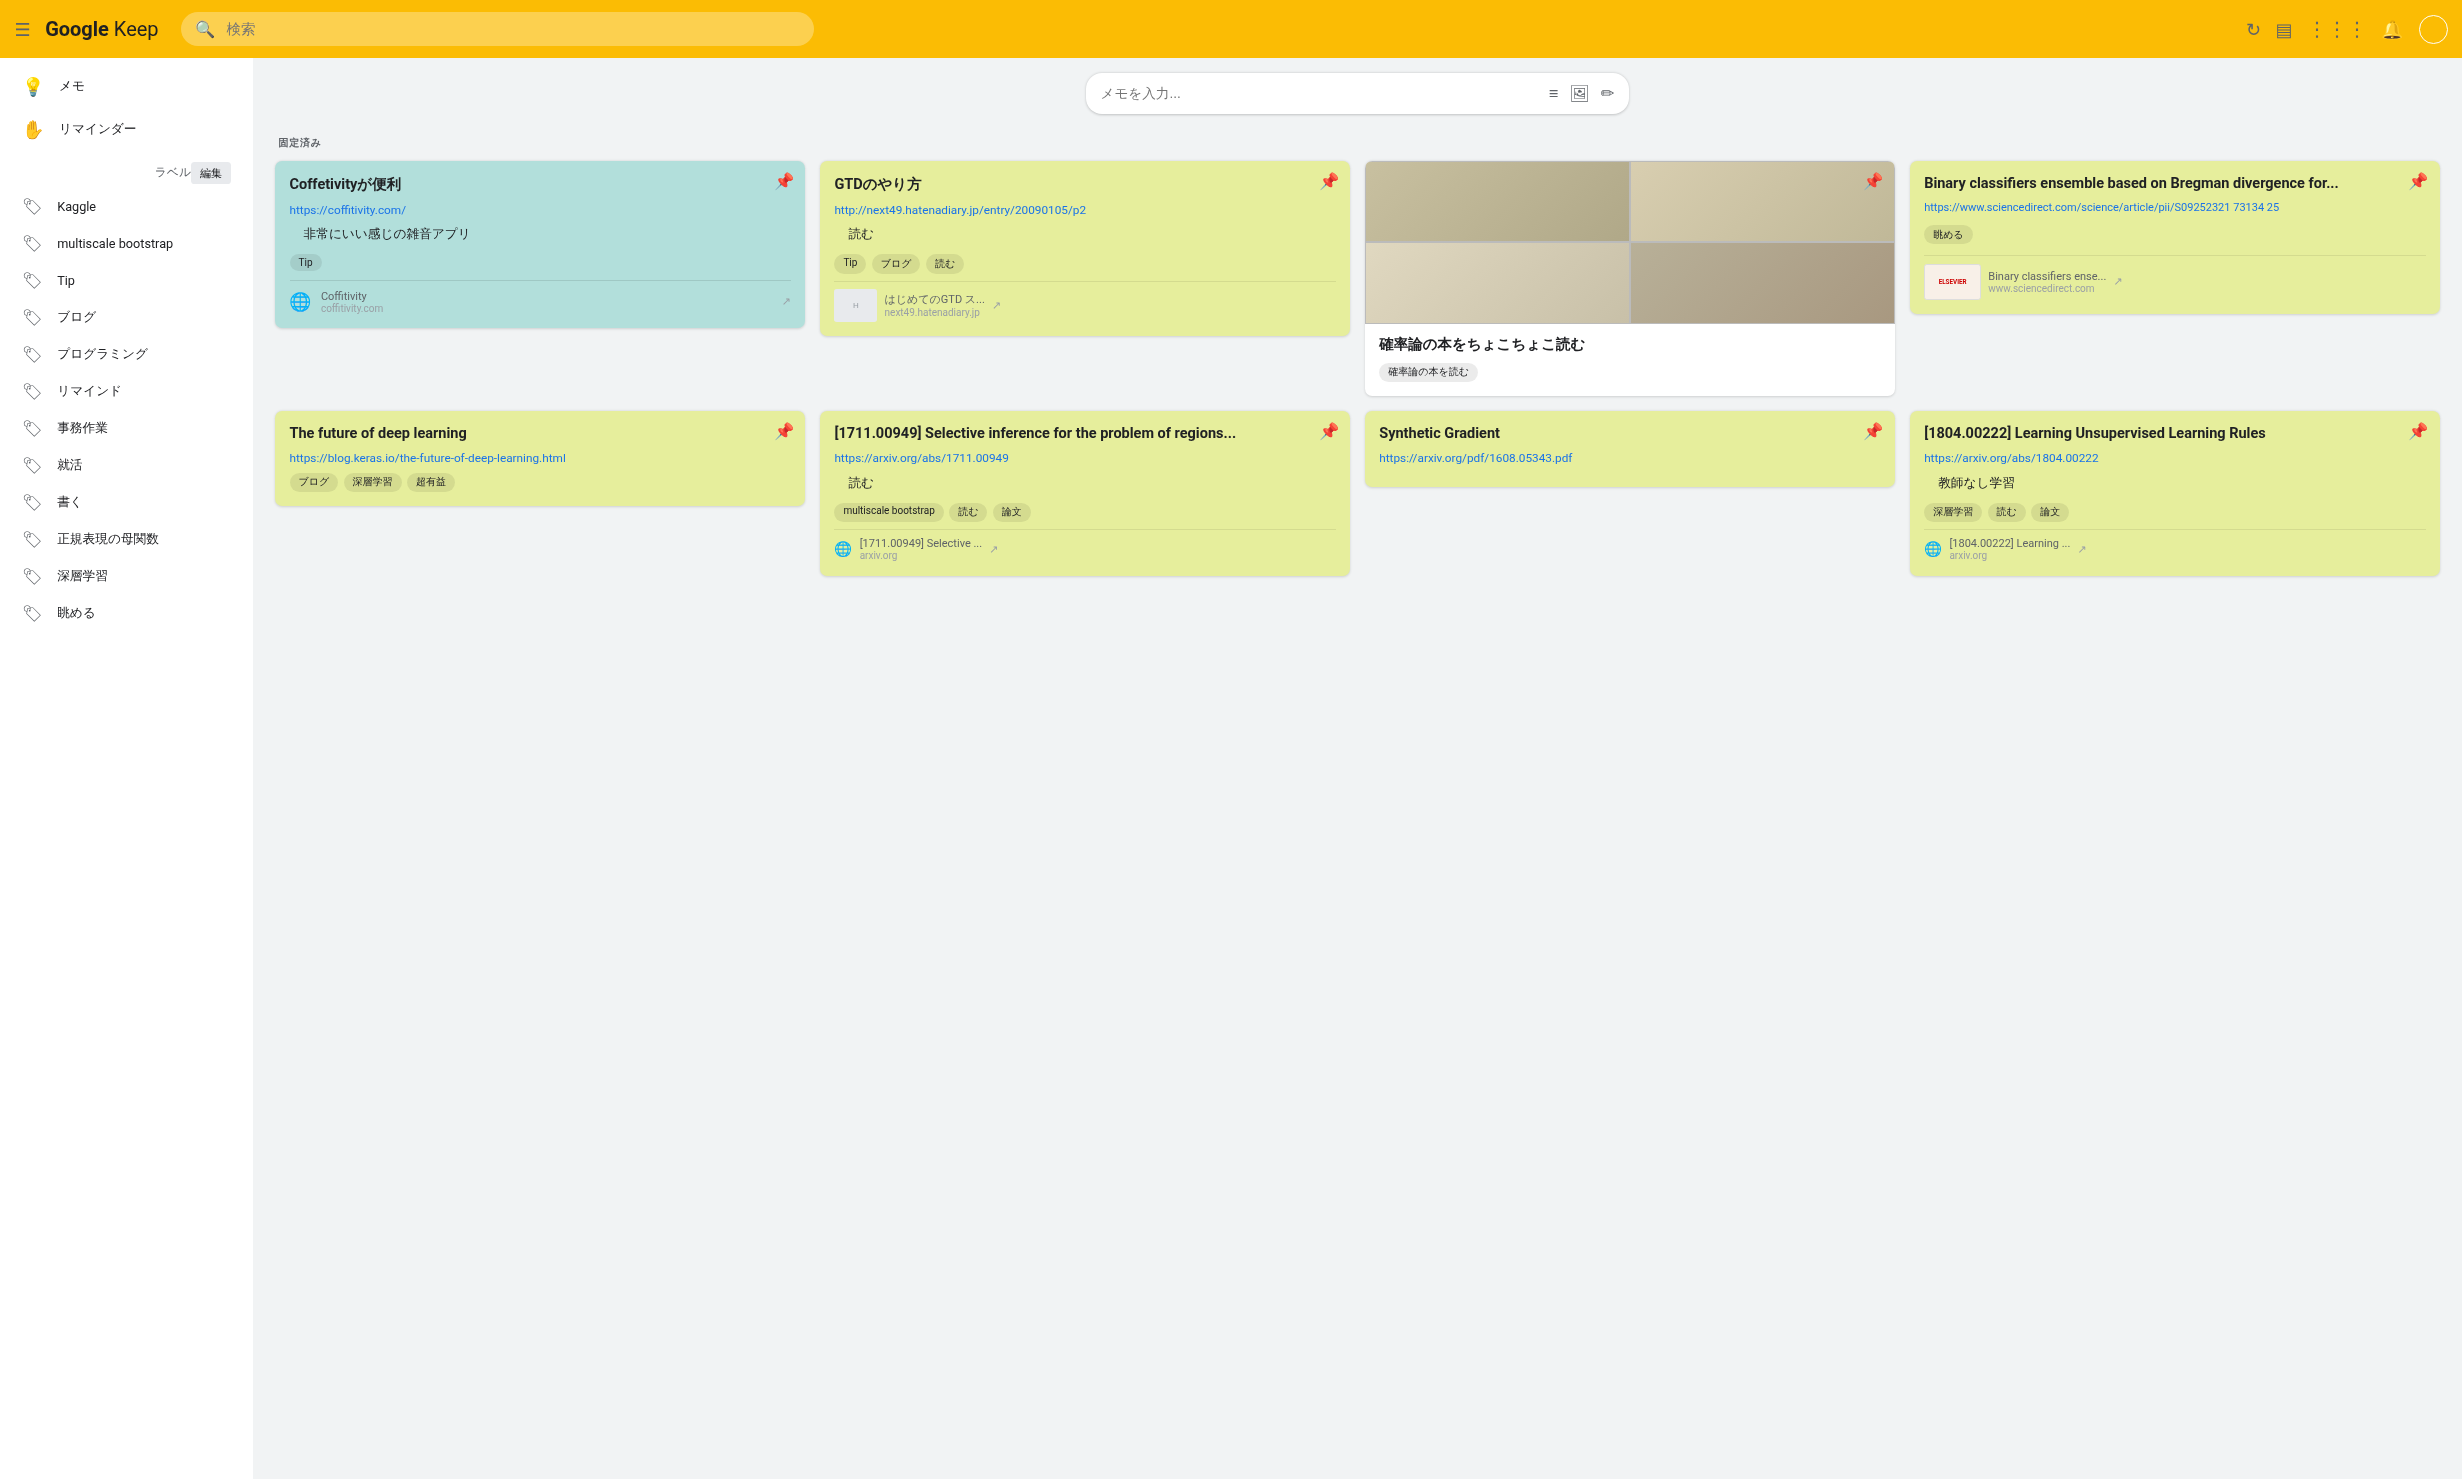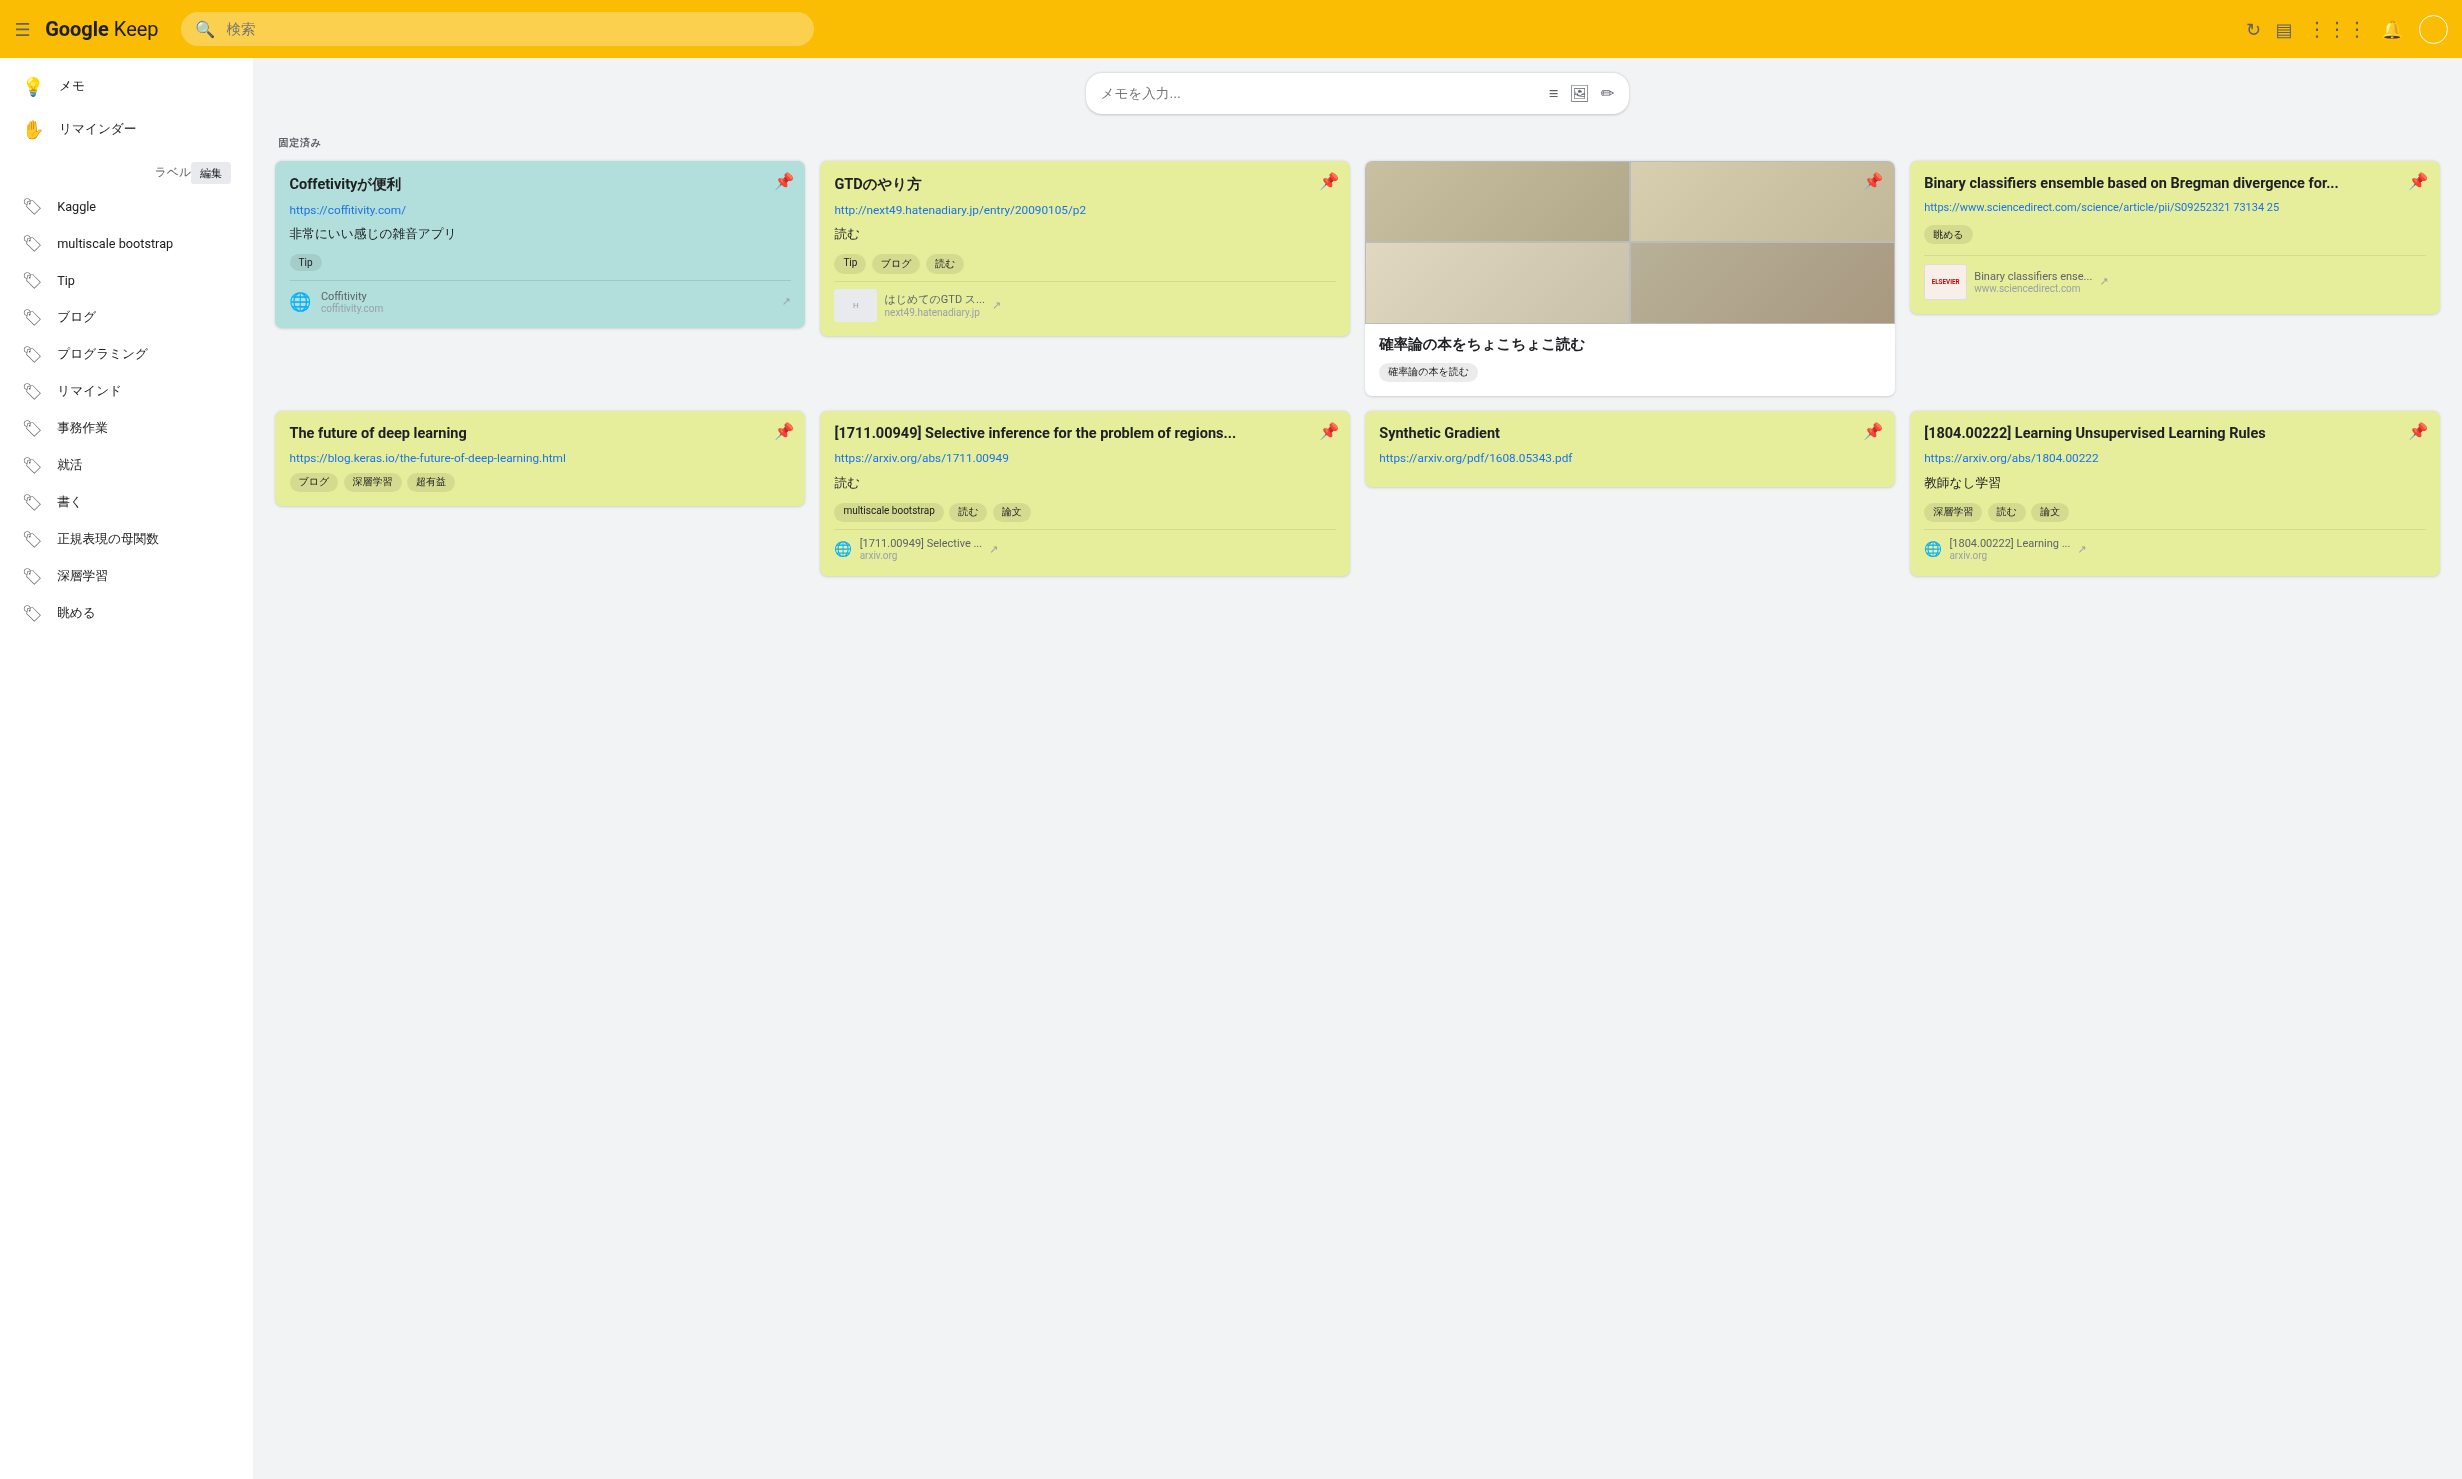--- a/index.html
+++ b/index.html
@@ -103,21 +103,21 @@
 
     .note-pin {
       position: absolute;
       top: 11px;
       right: 11px;
       font-size: 16.3px;
       color: #fbbc04;
     }
     .note-title { font-size: 14.5px; font-weight: 700; color: #202124; margin-bottom: 9px; padding-right: 22px; }
     .note-link { font-size: 11.8px; color: #1a73e8; text-decoration: none; display: block; margin-bottom: 7.2px; word-break: break-all; }
-    .note-body { font-size: 12.7px; color: #202124; margin-bottom: 11px; line-height: 1.5; }
+    .note-body { font-size: 12.7px; color: #202124; margin-bottom: 11px; line-height: 1.5; margin-left: 14px; }
     .note-tags { display: flex; gap: 5.4px; flex-wrap: wrap; margin-top: 7.2px; }
     .note-tag {
       font-size: 10px;
       background: rgba(0,0,0,0.08);
       border-radius: 11px;
       padding: 2.7px 9px;
       color: #202124;
       cursor: pointer;
     }
 
@@ -143,21 +143,21 @@
       margin-top: 7.2px;
       gap: 7.2px;
       cursor: pointer;
     }
     .small-link-icon { font-size: 14.5px; color: #9aa0a6; }
     .small-link-text { font-size: 11px; color: #5f6368; flex: 1; }
     .small-link-domain { font-size: 10px; color: #9aa0a6; }
     .small-link-ext { font-size: 11px; color: #9aa0a6; }
 
     
-    .elsevier-thumb { width: 43px; height: 36px; background: #f8f0e8; border: 0.9px solid #ddd; border-radius: 2.7px; display: flex; align-items: center; justify-content: center; font-size: 7.2px; color: #c00; font-weight: bold; flex-shrink: 0; }
+    .elsevier-thumb { width: 57px; height: 36px; background: #f8f0e8; border: 0.9px solid #ddd; border-radius: 2.7px; display: flex; align-items: center; justify-content: center; font-size: 7.2px; color: #c00; font-weight: bold; flex-shrink: 0; }
 
     
     ::-webkit-scrollbar { width: 7.2px; }
     ::-webkit-scrollbar-track { background: transparent; }
     ::-webkit-scrollbar-thumb { background: #bdc1c6; border-radius: 3.6px; }
 
     .books-photo {
       display: grid;
       grid-template-columns: 1fr 1fr;
       grid-template-rows: 1fr 1fr;

